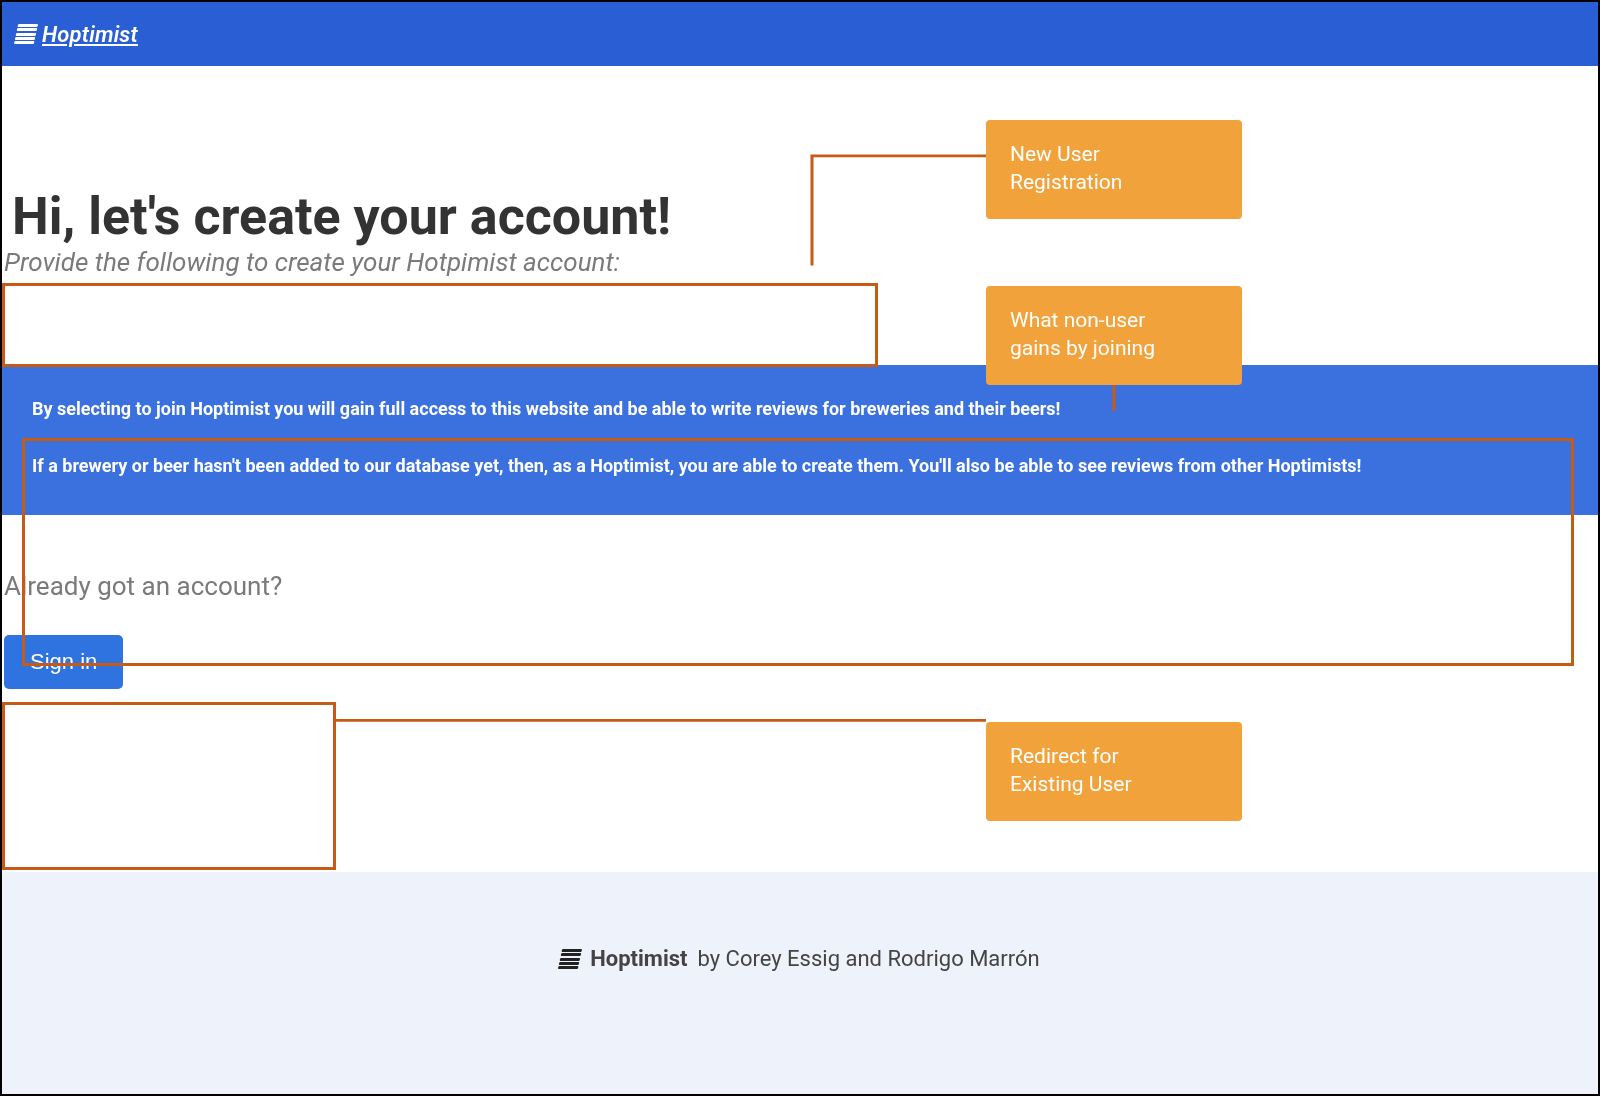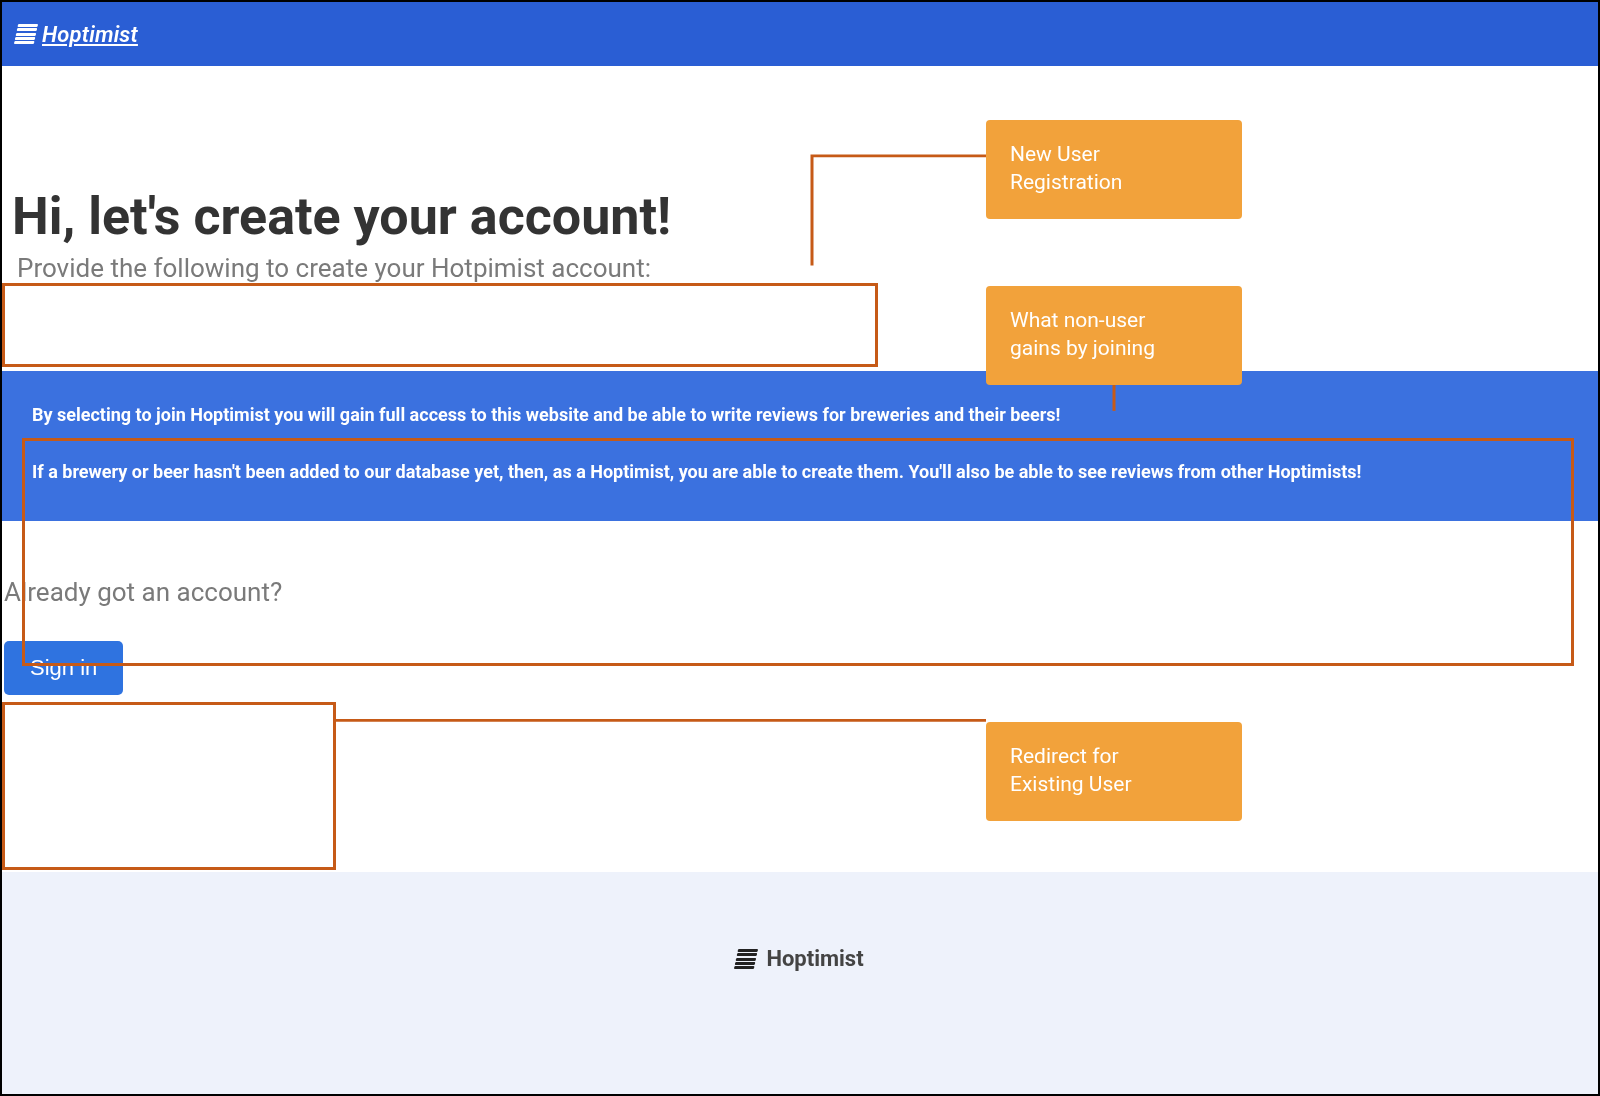--- a/index.html
+++ b/index.html
@@ -54,22 +54,23 @@
   h1.title {
     font-size: 52px;
     font-weight: 700;
     color: #333;
     margin-top: 120px;
     padding: 0 10px;
   }
   p.subtitle {
     font-size: 26px;
     color: #7a7a7a;
-    margin-top: 6px;
-    padding: 0 15px;
+    margin-top: 0;
+    padding: 0 2px;
+    font-style: italic;
   }
 
   
   .form-row {
     display: flex;
     gap: 10px;
     margin-top: 50px;
     padding: 0 4px 0 4px;
   }
   .form-row input[type="text"],
@@ -223,20 +224,21 @@
   <div class="footer">
     <div class="footer-inner">
       <span class="logo-icon">
         <span></span>
           <span></span>
           <span></span>
           <span></span>
           <span></span>
       </span>
       <strong>Hoptimist</strong>
+      <span> by Corey Essig and Rodrigo Marrón</span>
     </div>
   </div>
 
   <div class="anno-box" style="left:0px; top:281px; width:876px; height:84px;"></div>
   <div class="anno-box" style="left:20px; top:436px; width:1552px; height:228px;"></div>
   <div class="anno-box" style="left:0px; top:700px; width:334px; height:168px;"></div>
 
   <div class="callout" style="left:984px; top:118px;">
     <div>New User</div>
     <div>Registration</div>

